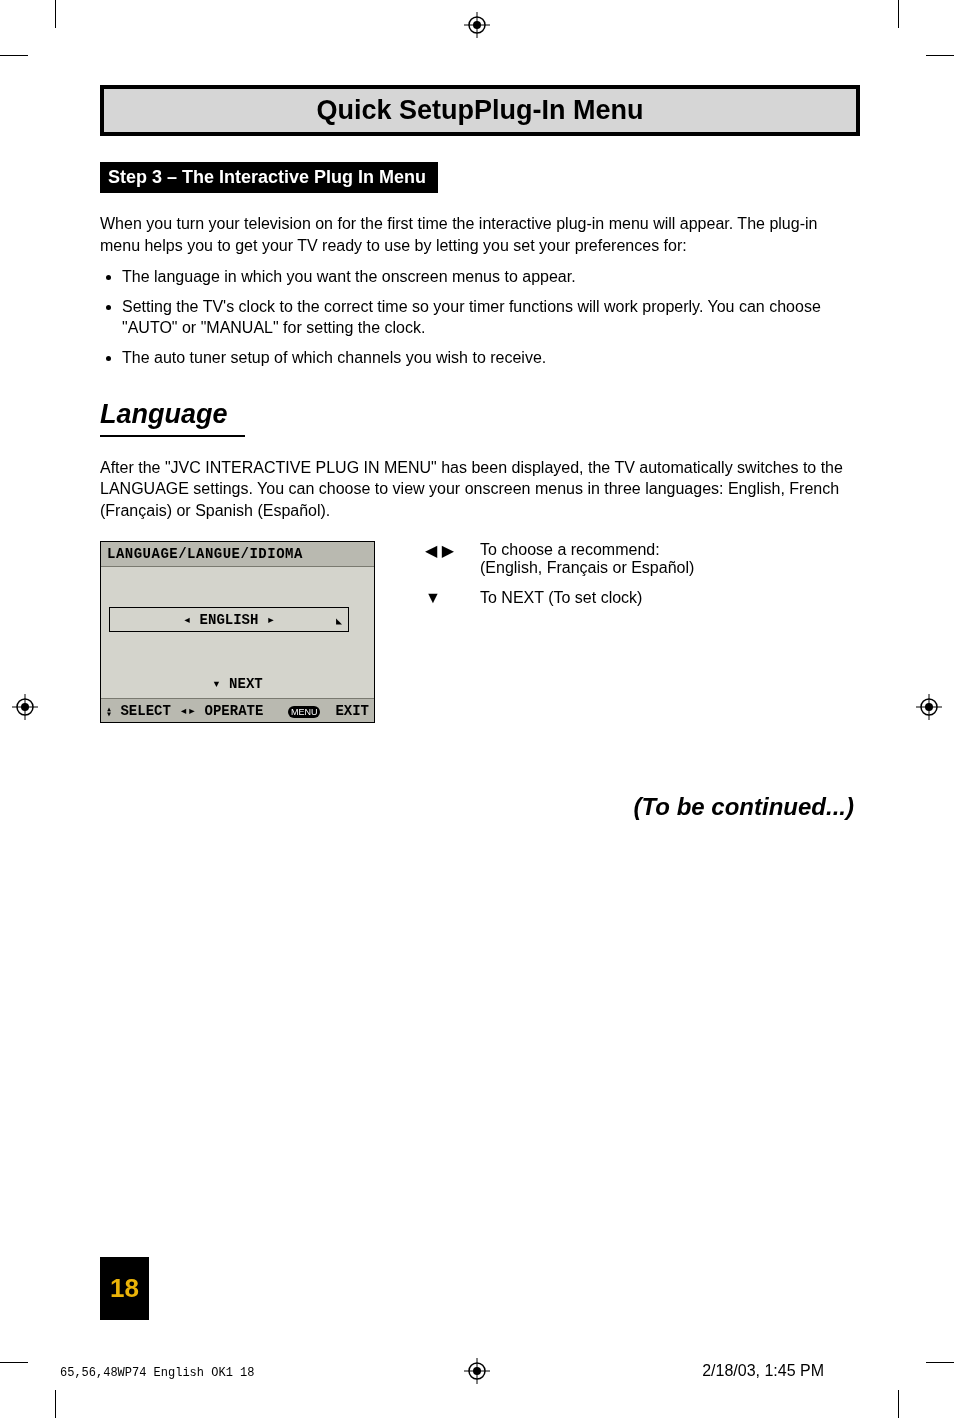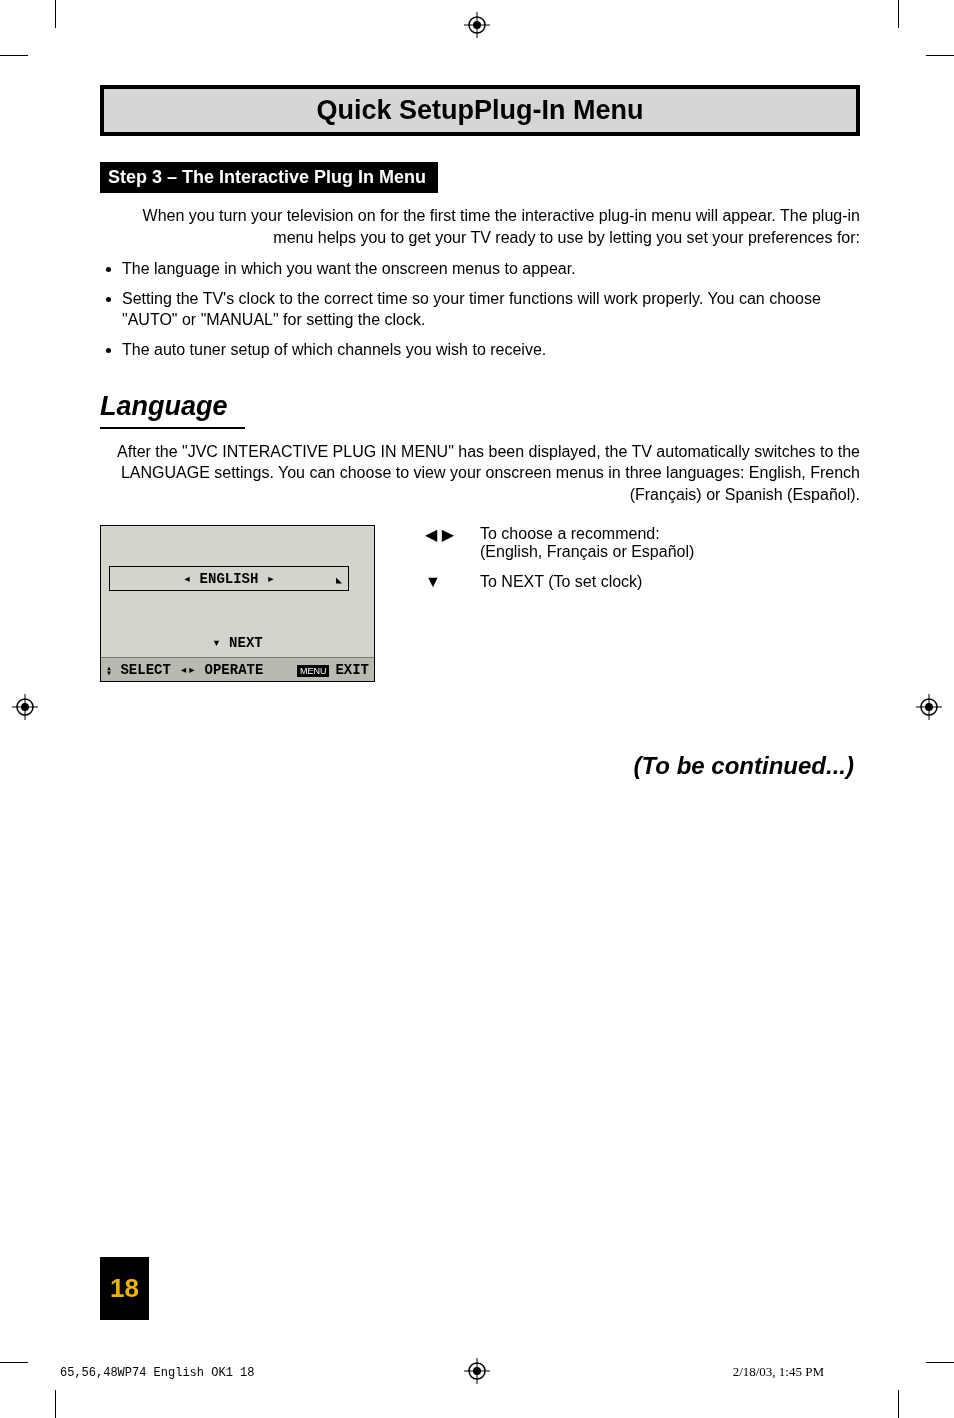--- a/index.html
+++ b/index.html
@@ -42,21 +42,21 @@
   .step-header {
     display: inline-block;
     background: #000;
     color: #fff;
     font-weight: bold;
     font-size: 18px;
     padding: 5px 12px 5px 8px;
     margin-top: 26px;
   }
 
-  .body-text { font-size: 16px; line-height: 1.35; margin-top: 12px; text-align: right; }
+  .body-text { font-size: 16px; line-height: 1.35; margin-top: 20px; }
   ul.body-list { margin-top: 10px; padding-left: 22px; }
   ul.body-list li { font-size: 16px; line-height: 1.35; margin-top: 8px; }
 
   .section-heading {
     font-size: 27px;
     font-style: italic;
     font-weight: bold;
     margin-top: 30px;
     display: inline-block;
     padding-bottom: 5px;
@@ -110,21 +110,21 @@
     text-align:center;
   }
   .osd-footer {
     background:#b9b9b0;
     padding:3px 5px;
     border-top:1px solid #7a7a70;
     display:flex;
     justify-content:space-between;
     align-items:center;
   }
-  .osd-footer .menu-tag { background:#000; color:#fff; font-size:9px; padding:1px 3px; font-family:Helvetica,Arial,sans-serif; font-weight:normal; margin-right:6px; }
+  .osd-footer .menu-tag { background:#000; color:#fff; font-size:9px; padding:1px 3px; font-family:Helvetica,Arial,sans-serif; font-weight:normal; margin-right:15px;border-radius:6px; }
 
   .instructions { margin-left: 50px; flex:1; }
   .instr-row { display:flex; margin-bottom:12px; font-size:16px; }
   .instr-icon { width:55px; font-size:16px; }
 
   .continued {
     text-align:right;
     font-size:24px;
     font-style:italic;
     font-weight:bold;
@@ -137,21 +137,21 @@
     left:100px;
     bottom:98px;
     background:#000;
     color:#eab308;
     font-size:26px;
     font-weight:bold;
     padding:16px 10px;
   }
 
   .footer-left { position:absolute; left:60px; bottom:38px; font-family:"Courier New",monospace; font-size:12px; }
-  .footer-right { position:absolute; right:130px; bottom:38px; font-family:Liberation Serif, serif; font-size:13px; }
+  .footer-right { position:absolute; right:130px; bottom:38px; font-family:Liberation Sans, sans-serif; font-size:16px; }
 
   .reg-top { position:absolute; top:12px; left:50%; transform:translateX(-50%); }
   .reg-bottom { position:absolute; bottom:30px; left:50%; transform:translateX(-50%); }
   .reg-left { position:absolute; top:50%; left:12px; transform:translateY(-50%); }
   .reg-right { position:absolute; top:50%; right:12px; transform:translateY(-50%); }
 </style>
 </head>
 <body>
 
 <div class="crop-tl-v"></div>
@@ -215,20 +215,21 @@
 
 
   <div class="section-heading">Language</div>
   <div class="section-underline"></div>
 
   <p class="body-text">After the "JVC INTERACTIVE PLUG IN MENU" has been displayed, the TV automatically switches to the LANGUAGE settings. You can choose to view your onscreen menus in three languages:  English, French (Français) or Spanish (Español).</p>
 
   <div class="lang-row">
 
     <div class="osd">
+      <div class="osd-header">LANGUAGE/LANGUE/IDIOMA</div>
       <div class="osd-body">
         <div class="osd-field">
           <span>◂</span>
           <span>ENGLISH</span>
           <span>▸</span>
           <span class="osd-field-arrow">◣</span>
         </div>
         <div class="osd-next">
           <span>▾</span>
           <span>NEXT</span>

